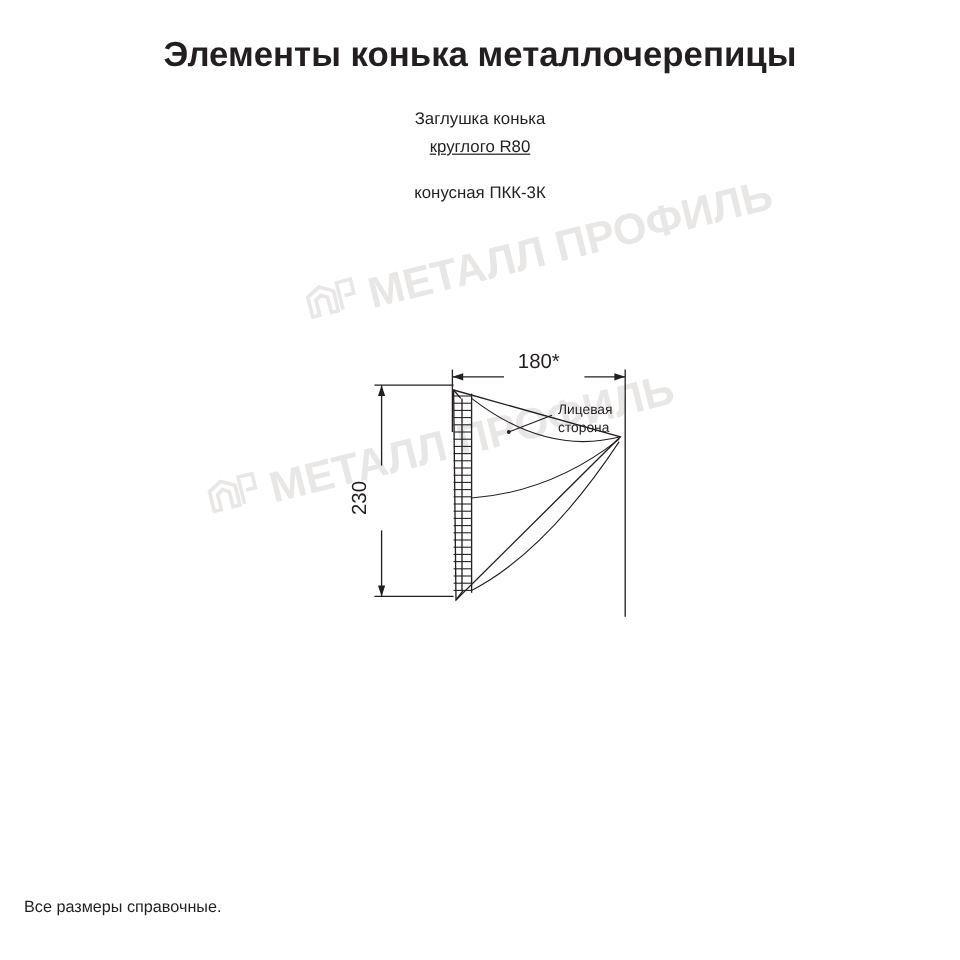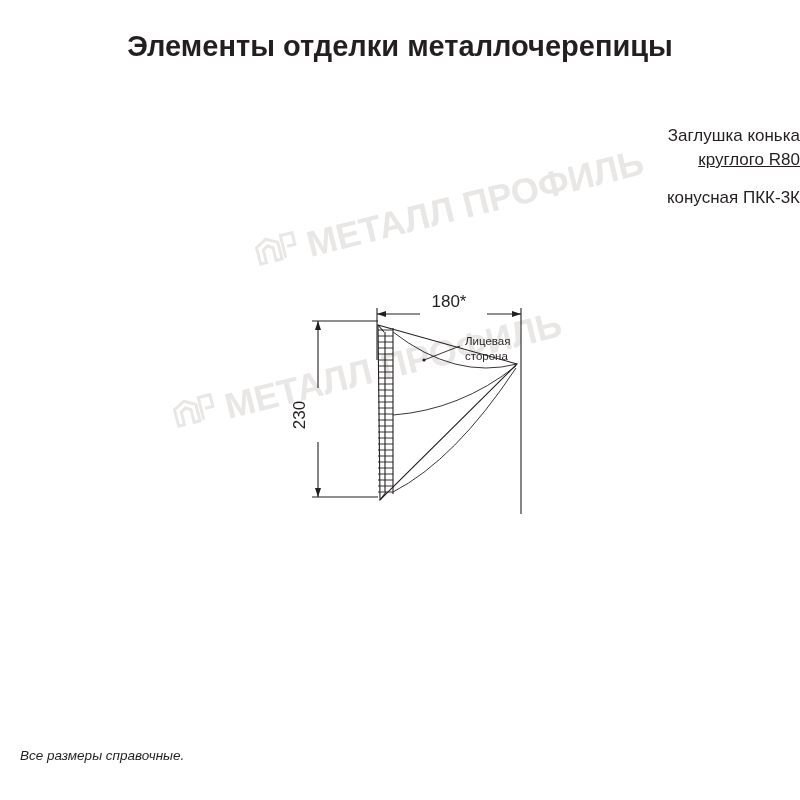--- a/index.html
+++ b/index.html
@@ -29,24 +29,23 @@
     text-align: center;
     font-size: 29px;
     font-weight: bold;
     letter-spacing: 0px;
     color: #231f20;
   }
   .subtitle {
     position: absolute;
     left: 0;
     width: 800px;
-    text-align: right;
-    font-size: 17px;
-    color: #231f20;
-    margin-top: 36px;
+    text-align: center;
+    font-size: 14px;
+    color: #231f20;
   }
   .sub1 { top: 90px; }
   .sub2 { top: 114px; text-decoration: underline; }
   .sub3 { top: 152px; }
 
   .drawing {
     position: absolute;
     left: 0;
     top: 180px;
     width: 780px;
@@ -54,21 +53,21 @@
   }
   .footnotes {
     position: absolute;
     left: 20px;
     top: 745px;
     width: 760px;
     font-size: 13.5px;
     line-height: 21px;
     color: #231f20;
   }
-  .footnote-line { display: block; font-style: italic; }
+  .footnote-line { display: block; }
 
   .wm {
     position: absolute;
     font-family: "Liberation Sans", sans-serif;
     font-weight: bold;
     color: #e9e7e6;
     white-space: nowrap;
     pointer-events: none;
     user-select: none;
   }
@@ -90,21 +89,21 @@
     display: inline-block;
     vertical-align: middle;
     margin-right: 8px;
   }
 </style>
 </head>
 <body>
 
 <div class="page">
 
-  <div class="title">Элементы отделки металлочерепицы</div>
+  <div class="title">Элементы конька металлочерепицы</div>
 
   <div class="subtitle sub1">Заглушка конька</div>
   <div class="subtitle sub2">круглого R80</div>
   <div class="subtitle sub3">конусная  ПКК-3К</div>
 
   <div class="wm wm1">
     <span class="wm-logo">
       <svg width="46" height="34" viewBox="0 0 46 34" aria-hidden="true">
         <path d="M4 26 L4 9 L15 3 L26 9 L26 26 L20 26 L20 13 L15 10 L10 13 L10 26 Z" fill="none" stroke="#e9e7e6" stroke-width="3"></path>
         <path d="M30 26 L30 3 L42 3 L42 15 L34 15" fill="none" stroke="#e9e7e6" stroke-width="3"></path>

